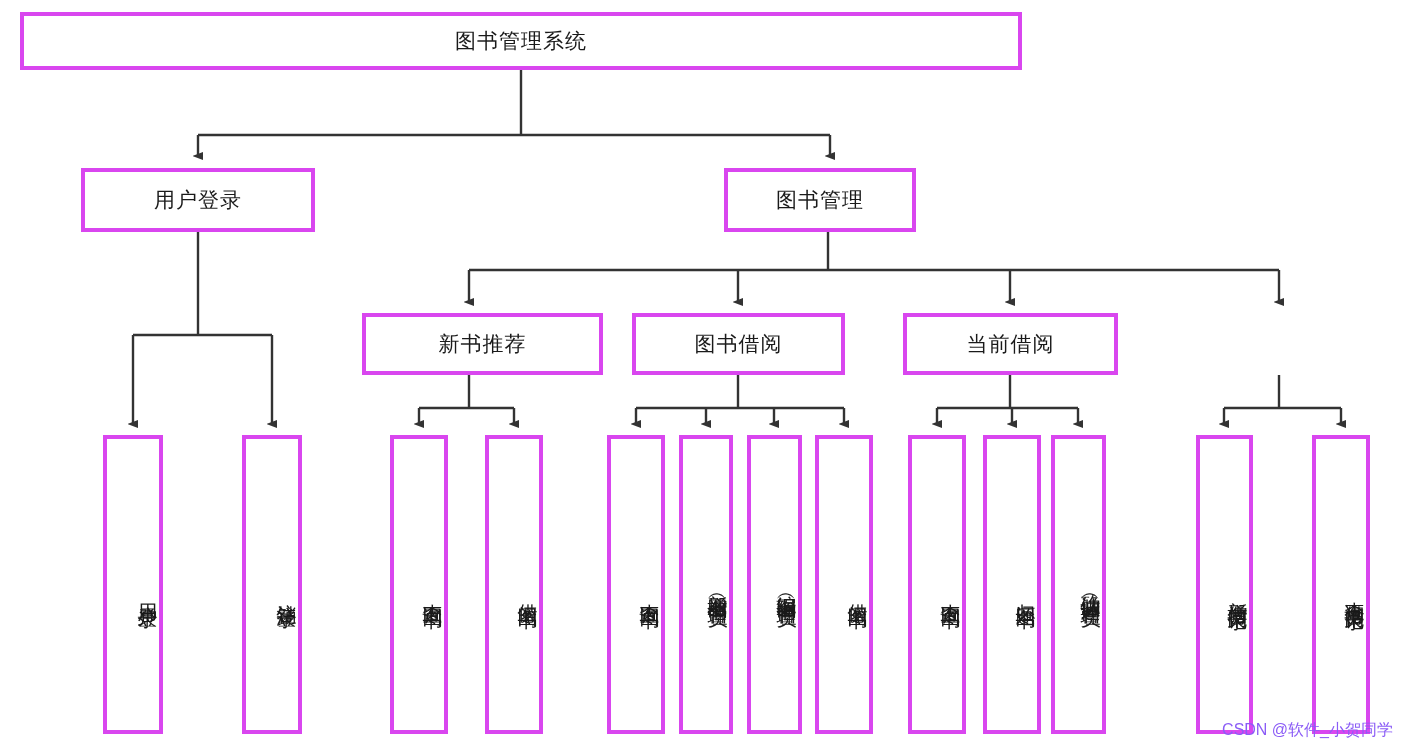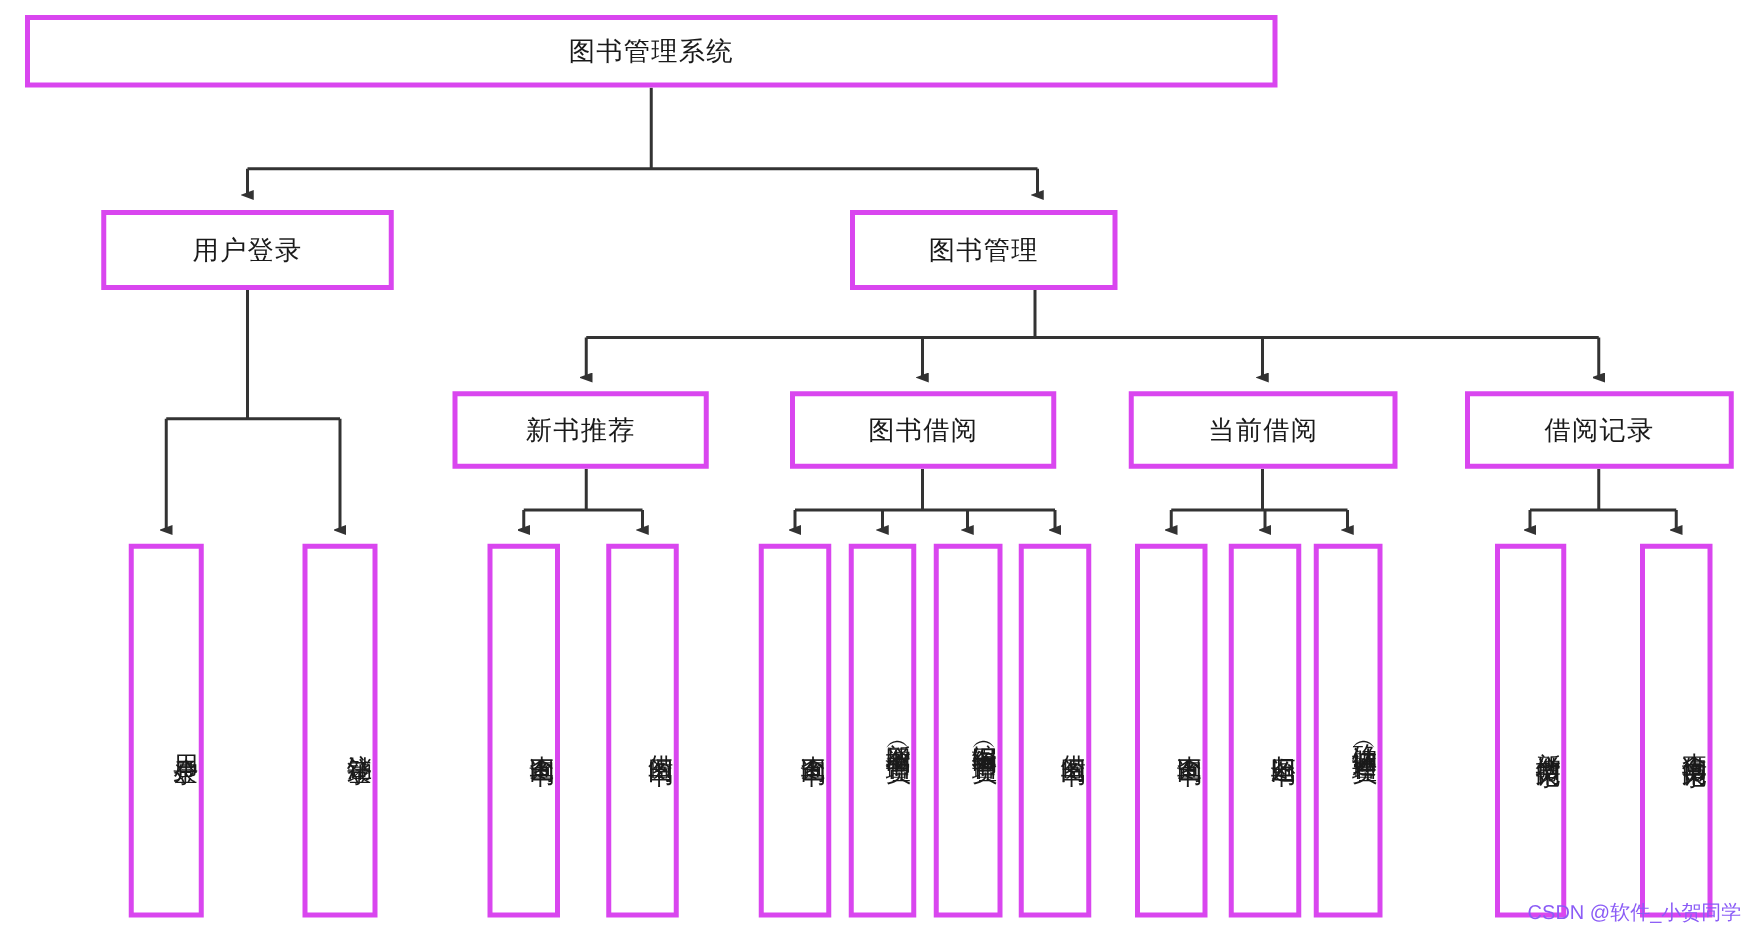--- a/index.html
+++ b/index.html
@@ -121,35 +121,32 @@
     </g>
   </svg>
 
   <div class="node horizontal" style="left:20px; top:12px; width:1002px; height:58px;">
     <span class="label">图书管理系统</span>
   </div>
 
   <div class="node horizontal" style="left:81px; top:168px; width:234px; height:64px;">
     <span class="label">用户登录</span>
   </div>
-  <div class="node horizontal" style="left:680px; top:168px; width:214px; height:64px;">
+  <div class="node horizontal" style="left:724px; top:168px; width:192px; height:64px;">
     <span class="label">图书管理</span>
   </div>
 
-  <div class="node horizontal" style="left:362px; top:313px; width:205px; height:62px;">
+  <div class="node horizontal" style="left:362px; top:313px; width:241px; height:62px;">
     <span class="label">新书推荐</span>
   </div>
   <div class="node horizontal" style="left:632px; top:313px; width:213px; height:62px;">
     <span class="label">图书借阅</span>
   </div>
   <div class="node horizontal" style="left:903px; top:313px; width:215px; height:62px;">
     <span class="label">当前借阅</span>
-  </div>
-  <div class="node horizontal" style="left:1172px; top:313px; width:215px; height:62px;">
-    <span class="label">借阅记录</span>
   </div>
 
   <div class="node vertical" style="left:103px; top:435px; width:60px; height:299px;">
     <span class="label">用户登录</span>
   </div>
   <div class="node vertical" style="left:242px; top:435px; width:60px; height:299px;">
     <span class="label">注销登录</span>
   </div>
   <div class="node vertical" style="left:390px; top:435px; width:58px; height:299px;">
     <span class="label">查询图书</span>

